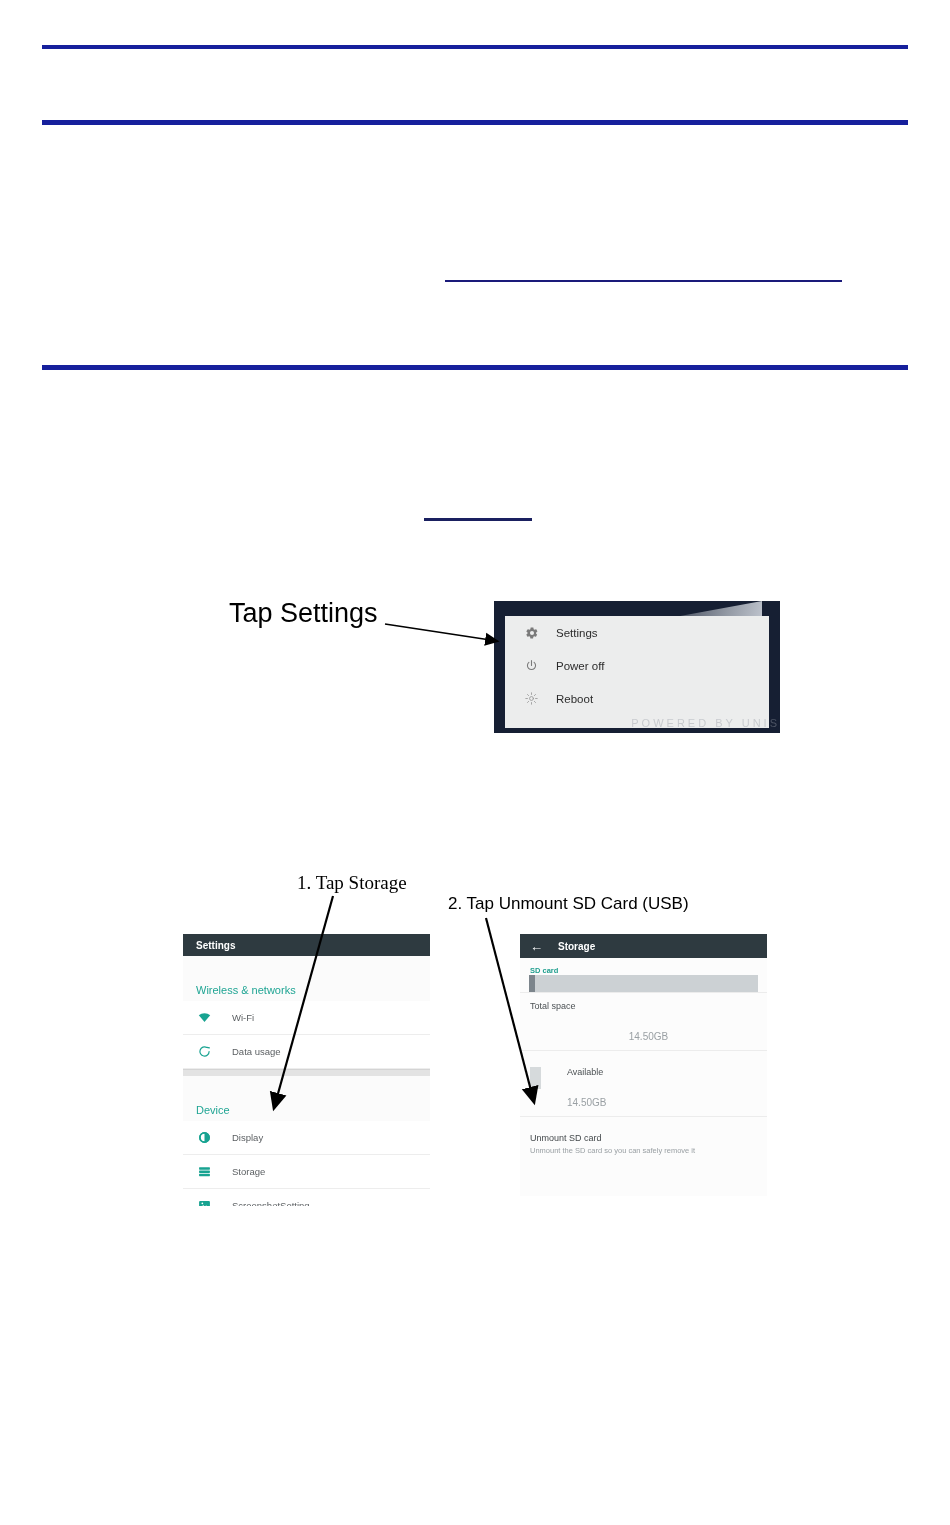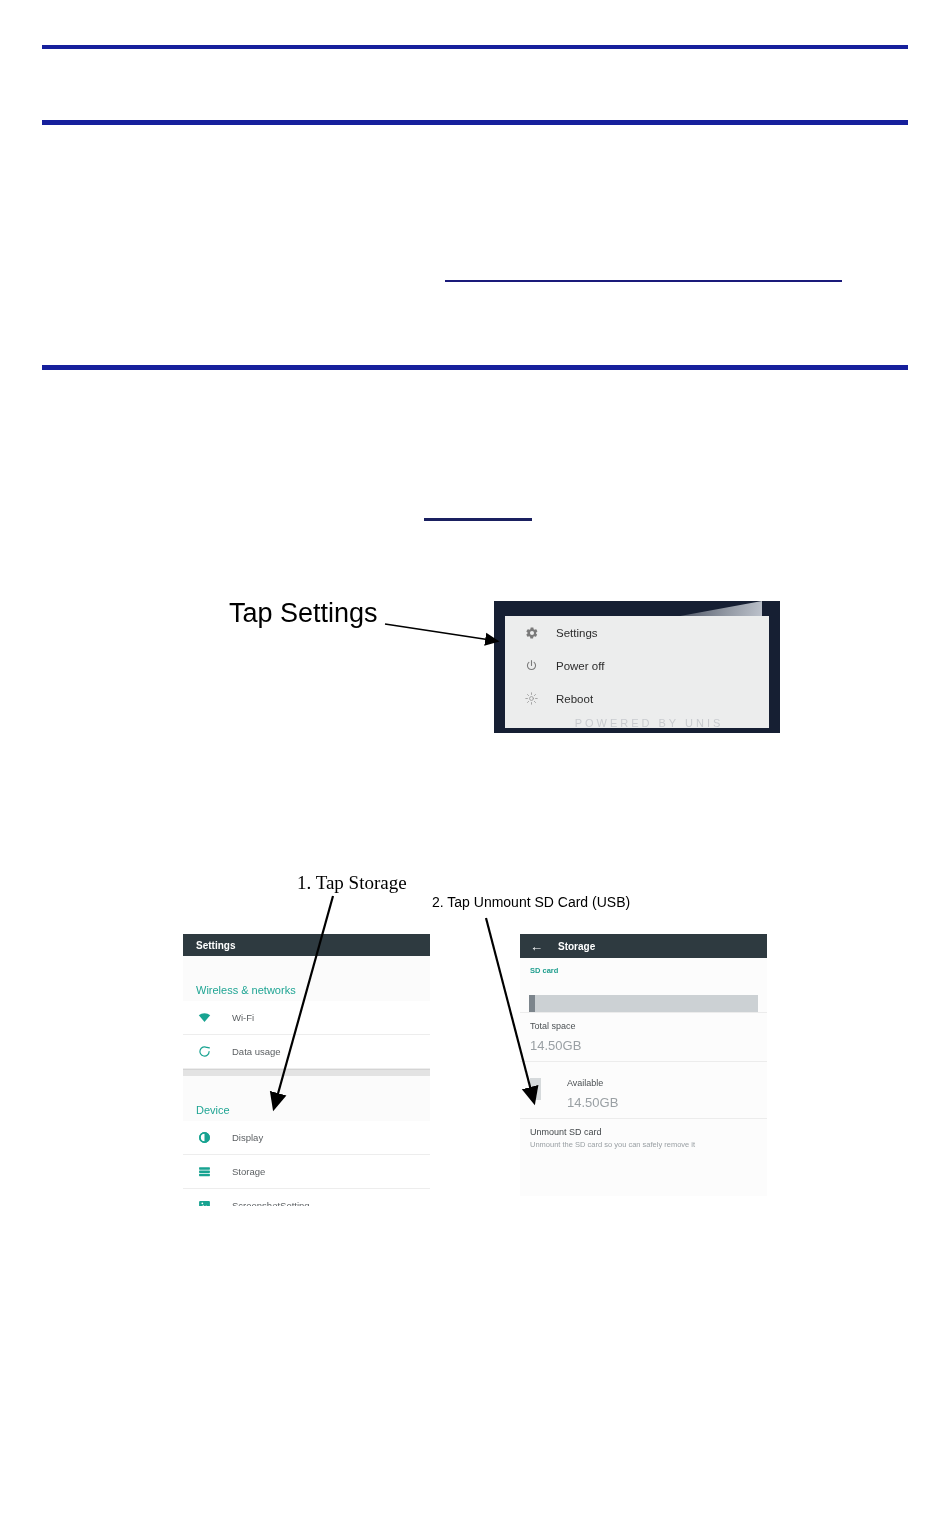--- a/index.html
+++ b/index.html
@@ -32,21 +32,21 @@
 
   
   .callout {
     position: absolute;
     color: #000000;
     font-family: "Liberation Sans", sans-serif;
     white-space: nowrap;
   }
   .callout-tap-settings { left: 229px; top: 598px; font-size: 27px; }
   .callout-step1 { left: 297px; top: 872px; font-size: 19px; font-family: Liberation Serif, serif; }
-  .callout-step2 { left: 432px; top: 894px; font-size: 14px; }
+  .callout-step2 { left: 448px; top: 894px; font-size: 17px; }
 
   
   .arrow-layer {
     position: absolute;
     left: 0; top: 0;
     width: 950px; height: 1525px;
     pointer-events: none;
   }
 
   
@@ -96,21 +96,21 @@
   .power-item .pm-label {
     font-size: 11.5px;
     color: #2c2c2c;
     font-family: "Liberation Sans", sans-serif;
   }
   .power-watermark {
     position: absolute;
     left: 0;
     right: 0;
     bottom: 4px;
-    text-align: center;
+    text-align: right;
     font-size: 11px;
     letter-spacing: 3px;
     color: rgba(150,155,165,0.42);
     font-family: "Liberation Sans", sans-serif;
     margin-left: 24px;
   }
 
   
   .settings-shot {
     position: absolute;
@@ -185,21 +185,21 @@
   .storage-back {
     color: #ffffff;
     font-size: 13px;
     margin-right: 15px;
     line-height: 1;
   }
   .sd-label {
     color: #1f9e8e;
     font-size: 7.5px;
     font-weight: bold;
-    padding: 8px 0 20px 10px;
+    padding: 8px 0 0 10px;
     font-family: "Liberation Sans", sans-serif;
   }
   .sd-bar {
     margin: 0 9px 0 9px;
     height: 17px;
     background: #ccd1d4;
     display: flex;
   }
   .sd-bar-used {
     width: 6px;
@@ -209,41 +209,42 @@
   .st-block {
     border-top: 1px solid #ececec;
     padding: 8px 0 8px 10px;
   }
   .st-title {
     font-size: 9px;
     color: #4c5154;
     font-family: "Liberation Sans", sans-serif;
   }
   .st-sub {
-    font-size: 13px;
+    font-size: 10px;
     color: #9aa0a4;
-    margin-top: 7px;
-    font-family: "Liberation Sans", sans-serif;
+    margin-top: 20px;
+    font-family: "Liberation Sans", sans-serif;
+    text-align: center;
   }
   .st-avail-row {
     display: flex;
     align-items: flex-start;
     border-top: 1px solid #ececec;
     padding: 16px 0 8px 10px;
   }
   .st-swatch {
     width: 11px;
     height: 22px;
     background: #d6dadc;
     margin-right: 26px;
     flex: 0 0 auto;
   }
   .st-action {
     border-top: 1px solid #ececec;
-    padding: 8px 0 7px 10px;
+    padding: 16px 0 7px 10px;
   }
   .st-action-title {
     font-size: 9px;
     color: #43484b;
     font-family: "Liberation Sans", sans-serif;
   }
   .st-action-desc {
     font-size: 7.5px;
     color: #9aa0a4;
     margin-top: 3px;

